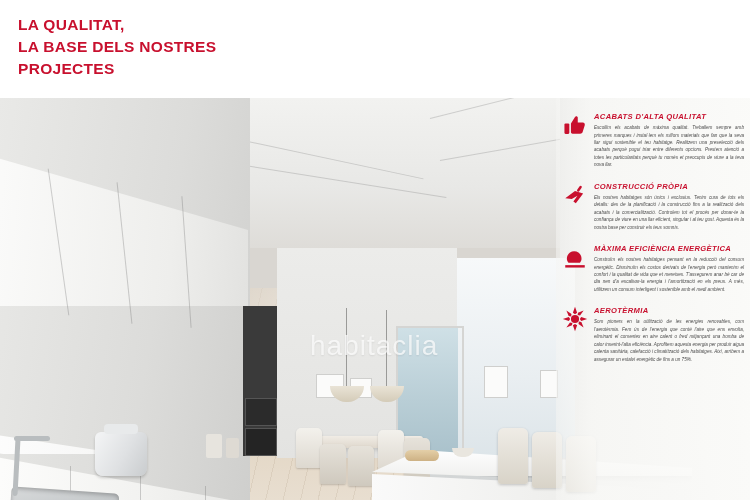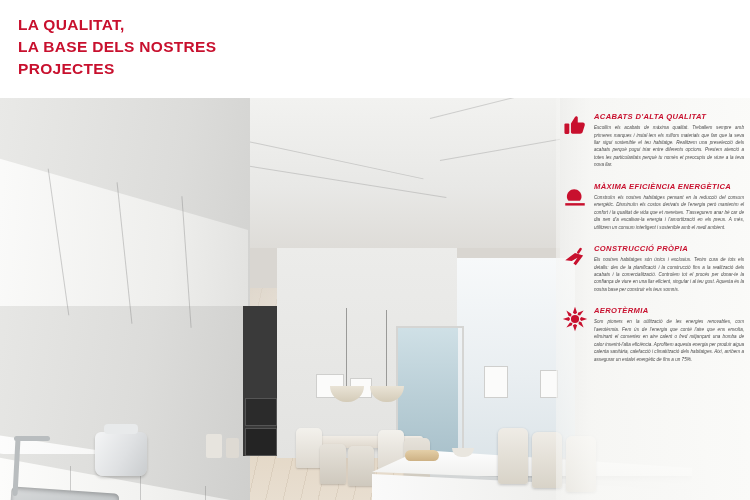--- a/index.html
+++ b/index.html
@@ -192,62 +192,63 @@
     <div class="island-side"></div>
     <div class="island-body"></div>
     <div class="island-top"></div>
     <div class="bread"></div>
     <div class="bowl"></div>
 
     <div class="stool" style="left:498px;top:330px;"></div>
     <div class="stool" style="left:532px;top:334px;"></div>
     <div class="stool" style="left:566px;top:338px;"></div>
 
+    <div class="watermark">habitaclia</div>
 
     <div class="overlay" style="left:556px;top:0;height:402px;"></div>
   </div>
 
   <div class="panel">
 
     <div class="block">
       <span class="bicon">
         <svg viewBox="0 0 32 32" fill="#c8102e">
             <path d="M11 14l5-8c1-1.6 3.4-1 3.4.9V13h6.2c1.7 0 2.9 1.6 2.4 3.2l-2.6 8.4c-.4 1.3-1.6 2.1-3 2.1H13c-1.1 0-2-.9-2-2V14z"></path>
             <rect x="3" y="14" width="6" height="13" rx="1.4"></rect>
           </svg>
       </span>
       <p class="block-title">ACABATS D'ALTA QUALITAT</p>
       <p class="block-body">Escollim els acabats de màxima qualitat. Treballem sempre amb primeres marques i instal·lem els millors materials que fan que la seva llar sigui sostenible el teu habitatge. Realitzem una preselecció dels acabats perquè pugui triar entre diferents opcions. Prestem atenció a totes les particularitats perquè tu només et preocupis de viure a la teva nova llar.</p>
     </div>
 
     <div class="block">
       <span class="bicon">
         <svg viewBox="0 0 32 32" fill="#c8102e">
+            <path d="M4 20l12-9 10 3-9 12-3-2 5-7-7 4z"></path>
+            <rect x="20" y="4" width="3" height="8" rx="1.4" transform="rotate(35 21 8)"></rect>
+          </svg>
+      </span>
+      <p class="block-title">CONSTRUCCIÓ PRÒPIA</p>
+      <p class="block-body">Els nostres habitatges són únics i exclusius. Tenim cura de tots els detalls: des de la planificació i la construcció fins a la realització dels acabats i la comercialització. Controlem tot el procés per donar-te la confiança de viure en una llar eficient, singular i al teu gust. Aquesta és la nostra base per construir els teus somnis.</p>
+    </div>
+
+    <div class="block">
+      <span class="bicon">
+        <svg viewBox="0 0 32 32" fill="#c8102e">
             <path d="M6 18c0-5 4-9 9-9s9 4 9 9c0 2-1 4-2 5H8c-1-1-2-3-2-5z"></path>
             <path d="M4 26h24v3H4z"></path>
           </svg>
       </span>
       <p class="block-title">MÀXIMA EFICIÈNCIA ENERGÈTICA</p>
       <p class="block-body">Construïm els nostres habitatges pensant en la reducció del consum energètic. Disminuïm els costos derivats de l'energia però mantenim el confort i la qualitat de vida que et mereixes. T'assegurem anar bé car de dia nen d'a escalivar-la energia i l'amortització en els preus. A més, utilitzem un consum interligent i sostenible amb el medi ambient.</p>
     </div>
 
     <div class="block">
       <span class="bicon">
         <svg viewBox="0 0 32 32" fill="#c8102e">
-            <path d="M4 20l12-9 10 3-9 12-3-2 5-7-7 4z"></path>
-            <rect x="20" y="4" width="3" height="8" rx="1.4" transform="rotate(35 21 8)"></rect>
-          </svg>
-      </span>
-      <p class="block-title">CONSTRUCCIÓ PRÒPIA</p>
-      <p class="block-body">Els nostres habitatges són únics i exclusius. Tenim cura de tots els detalls: des de la planificació i la construcció fins a la realització dels acabats i la comercialització. Controlem tot el procés per donar-te la confiança de viure en una llar eficient, singular i al teu gust. Aquesta és la nostra base per construir els teus somnis.</p>
-    </div>
-
-    <div class="block">
-      <span class="bicon">
-        <svg viewBox="0 0 32 32" fill="#c8102e">
             <circle cx="16" cy="16" r="5"></circle>
             <path d="M16 1l2.6 7.4-2.6 1.6-2.6-1.6zM16 31l-2.6-7.4 2.6-1.6 2.6 1.6zM1 16l7.4-2.6 1.6 2.6-1.6 2.6zM31 16l-7.4 2.6-1.6-2.6 1.6-2.6zM5.4 5.4l6.3 4.4-.5 3-3-.5zM26.6 26.6l-6.3-4.4.5-3 3 .5zM26.6 5.4l-4.4 6.3-3-.5.5-3zM5.4 26.6l4.4-6.3 3 .5-.5 3z"></path>
           </svg>
       </span>
       <p class="block-title">AEROTÈRMIA</p>
       <p class="block-body">Som pioners en la utilització de les energies renovables, com l'aerotèrmia. Fem ús de l'energia que conté l'aire que ens envolta, eliminant el convertex en aire calent o fred mitjançant una bomba de calor inserint-l'alta eficiència. Aprofitem aquesta energia per produir aigua calenta sanitària, calefacció i climatització dels habitatges. Així, arribem a assegurar un estalvi energètic de fins a un 75%.</p>
     </div>
 
   </div>
 </div>

